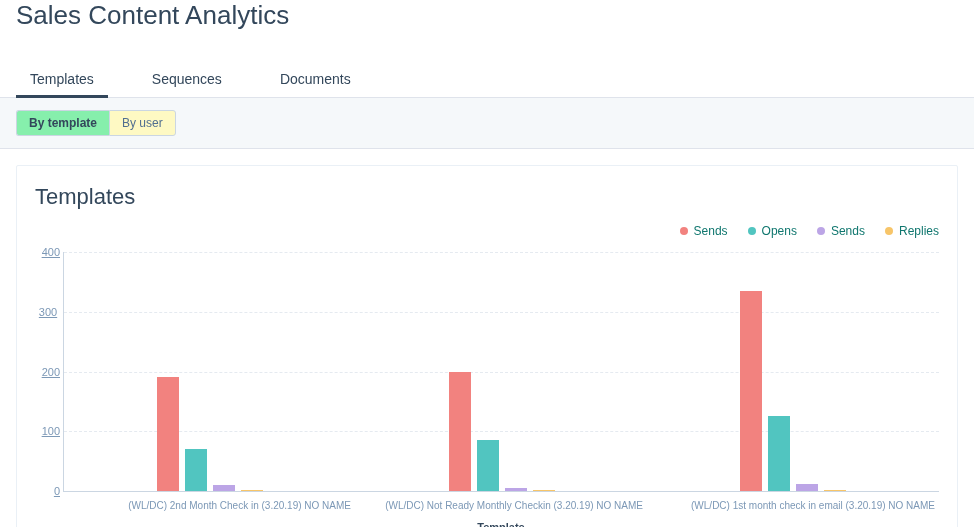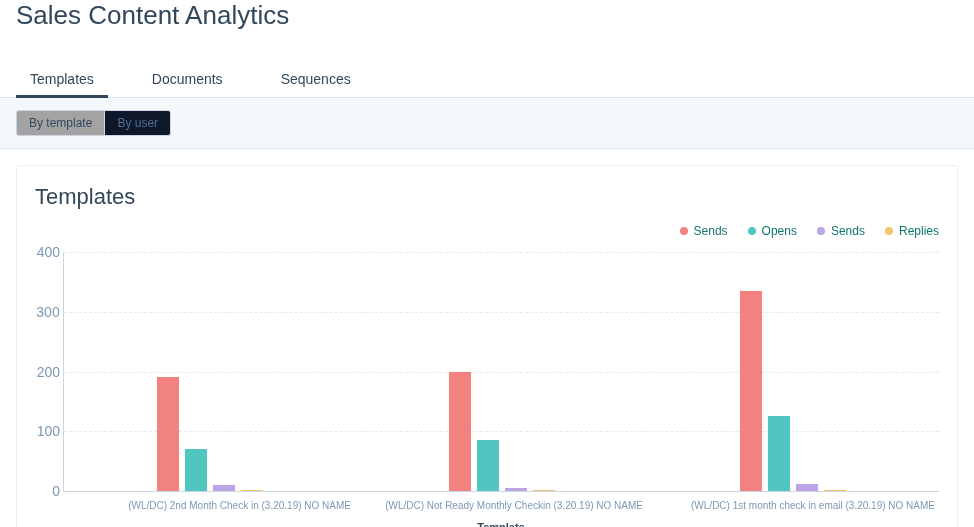--- a/index.html
+++ b/index.html
@@ -71,29 +71,29 @@
 
     
     .subbar {
       background: #f5f8fa;
       border-bottom: 1px solid #dfe3eb;
       padding: 12px 16px;
     }
     .seg-wrap { display: inline-flex; }
     .seg {
       border: 1px solid #cbd6e2;
-      background: #0f172a;
+      background: #fef9c3;
       color: #516f90;
       font-size: 12px;
       padding: 5px 12px;
       cursor: pointer;
     }
     .seg:first-child { border-radius: 3px 0 0 3px; border-right: none; }
     .seg:last-child  { border-radius: 0 3px 3px 0; }
-    .seg.active { background: #a3a3a3; color: #33475b; }
+    .seg.active { background: #86efac; color: #33475b; font-weight: bold; }
 
     
     .card {
       margin: 16px;
       border: 1px solid #eaf0f6;
       border-radius: 2px;
       background: #fff;
       padding: 18px 18px 18px 18px;
     }
     .card-title {
@@ -125,23 +125,24 @@
     }
     .grid-line {
       position: absolute; left: 0; right: 0;
       border-top: 1px dashed #e5eaf0;
     }
     .y-tick {
       position: absolute;
       left: -28px;
       width: 24px;
       text-align: right;
-      font-size: 14px;
+      font-size: 11px;
       color: #7c98b6;
       transform: translateY(-50%);
+      text-decoration: underline;
     }
     .groups {
       position: absolute;
       left: 0; right: 0; top: 0; bottom: 0;
       display: flex;
     }
     .group {
       flex: 1;
       display: flex;
       align-items: flex-end;
@@ -170,22 +171,22 @@
   </style>
 </head>
 <body>
 
 <div class="header">
   <h1 class="page-title">Sales Content Analytics</h1>
 </div>
 
 <div class="tabs">
   <div class="tab active">Templates</div>
+  <div class="tab">Sequences</div>
   <div class="tab">Documents</div>
-  <div class="tab">Sequences</div>
 </div>
 
 <div class="subbar">
   <div class="seg-wrap">
     <div class="seg active">By template</div>
     <div class="seg">By user</div>
   </div>
 </div>
 
 <div class="card">

